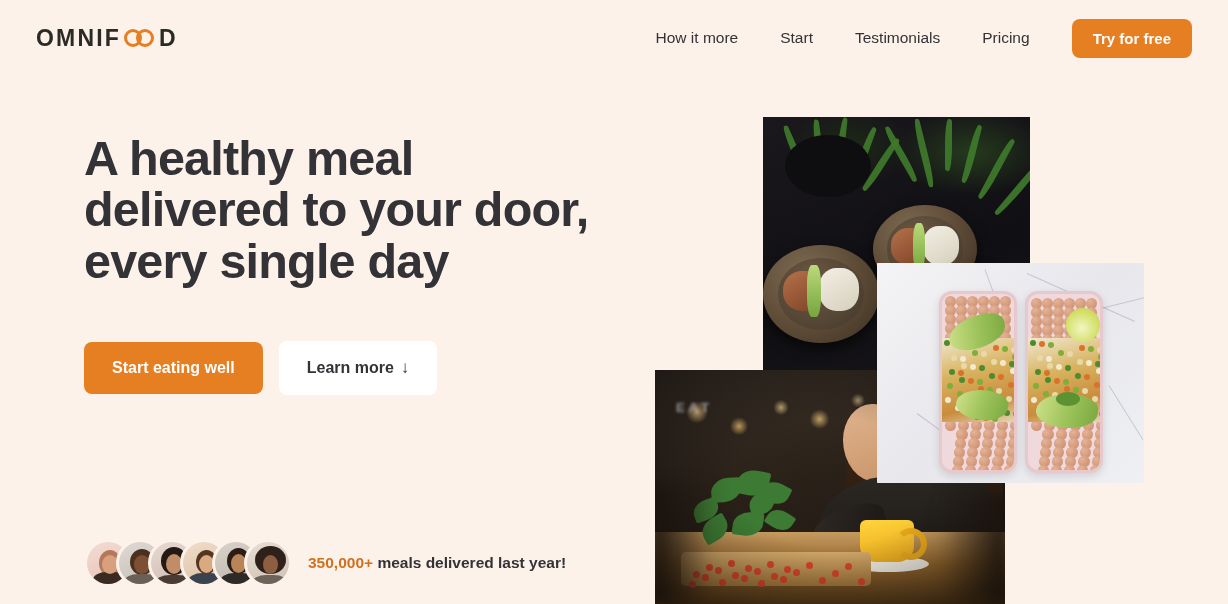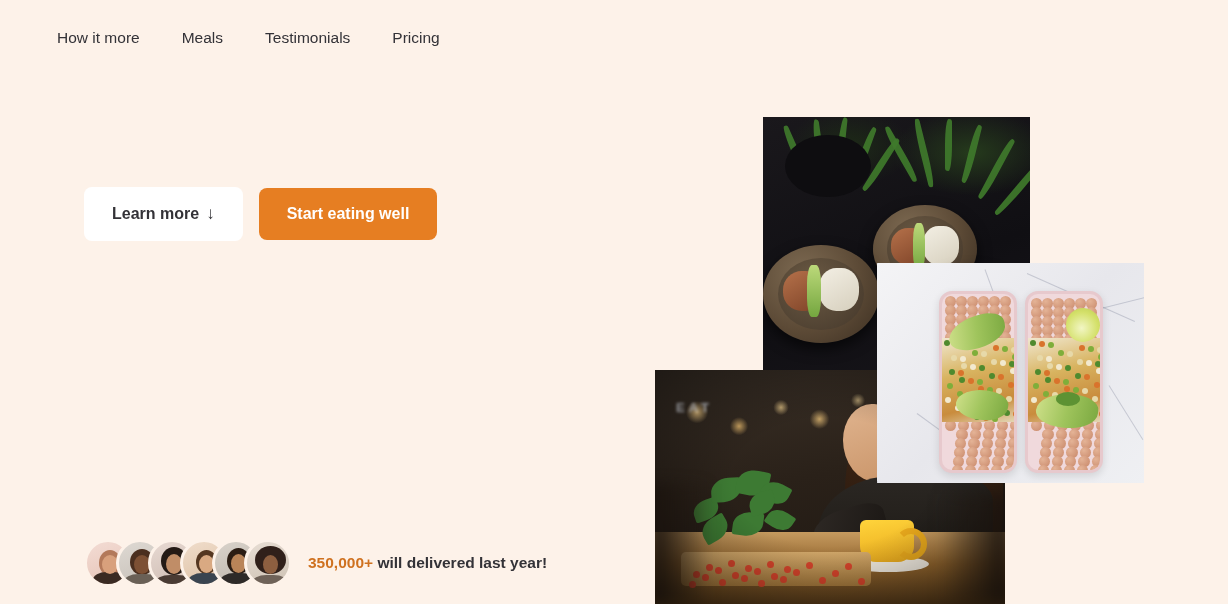--- a/index.html
+++ b/index.html
@@ -244,26 +244,35 @@
     position:absolute; right:-6px; bottom:0; width:72px; height:110px;
     background:linear-gradient(270deg,#241a13 0%,rgba(36,26,19,0) 100%);
     filter:blur(8px);
   }
 </style>
 </head>
 <body>
 
 <header class="header">
 
+  <div class="logo">
+    <span class="omnif">OMNIF</span>
+    <span class="infinity">
+      <span class="ring left"></span>
+      <span class="ring right"></span>
+    </span>
+    <span class="dee">D</span>
+  </div>
 
   <nav class="nav">
     <a class="nav-link" href="#">How it more</a>
-    <a class="nav-link" href="#">Meals</a>
+    <a class="nav-link" href="#">Start</a>
     <a class="nav-link" href="#">Testimonials</a>
     <a class="nav-link" href="#">Pricing</a>
+    <button class="nav-cta">Try for free</button>
   </nav>
 
 </header>
 
 <div class="hero-imgs">
 
   <div class="hero-img img-bowls">
     <div class="bowls-bg"></div>
     <div id="bowls-art">
         <div class="leaf" style="left:42px;top:4px;width:7px;height:60px;transform:rotate(-24deg);opacity:.92;"></div>
@@ -599,27 +608,28 @@
           <div class="lime" style="left:38px;top:14px;width:34px;height:34px;transform:rotate(24deg);"></div>
           <div class="avo" style="left:8px;top:100px;width:62px;height:34px;transform:rotate(6deg);"></div>
           <div style="position:absolute;left:28px;top:98px;width:24px;height:14px;background:#5d9233;border-radius:50%;"></div>
         </div>
       </div>
   </div>
 
 </div>
 
 <section class="hero-text">
+  <h1 class="headline">A healthy meal delivered to your door, every single day</h1>
 
   <div class="btn-row">
+    <button class="btn btn-primary">Start eating well</button>
     <button class="btn btn-secondary">
       <span>Learn more</span>
       <span class="arrow">↓</span>
     </button>
-    <button class="btn btn-primary">Start eating well</button>
   </div>
 </section>
 
 <div class="delivered">
   <div class="avatars">
     <div class="avatar" style="background:linear-gradient(160deg,#f3dcd4 0%,#e5c3b6 100%);">
       <div style="position:absolute;left:12px;top:8px;width:22px;height:26px;border-radius:50%;background:#b3795a;"></div>
       <div style="position:absolute;left:6px;top:30px;width:34px;height:20px;border-radius:40% 40% 0 0;background:#3a2a22;"></div>
       <div style="position:absolute;left:15px;top:13px;width:16px;height:19px;border-radius:50%;background:#d8a07c;"></div>
     </div>
@@ -643,15 +653,15 @@
       <div style="position:absolute;left:16px;top:12px;width:15px;height:19px;border-radius:50%;background:#b98458;"></div>
       <div style="position:absolute;left:5px;top:31px;width:36px;height:21px;border-radius:40% 40% 0 0;background:#2e2a28;"></div>
     </div>
     <div class="avatar" style="background:linear-gradient(160deg,#e8ded4 0%,#cec2b4 100%);">
       <div style="position:absolute;left:8px;top:4px;width:31px;height:28px;border-radius:50%;background:#30201a;"></div>
       <div style="position:absolute;left:16px;top:13px;width:15px;height:19px;border-radius:50%;background:#8d5f40;"></div>
       <div style="position:absolute;left:5px;top:33px;width:36px;height:19px;border-radius:40% 40% 0 0;background:#6f6258;"></div>
     </div>
   </div>
   <div class="delivered-text">
-    <span class="count">350,000+</span><span> will delivered last year!</span>
+    <span class="count">350,000+</span><span> meals delivered last year!</span>
   </div>
 </div>
 
 </body></html>

